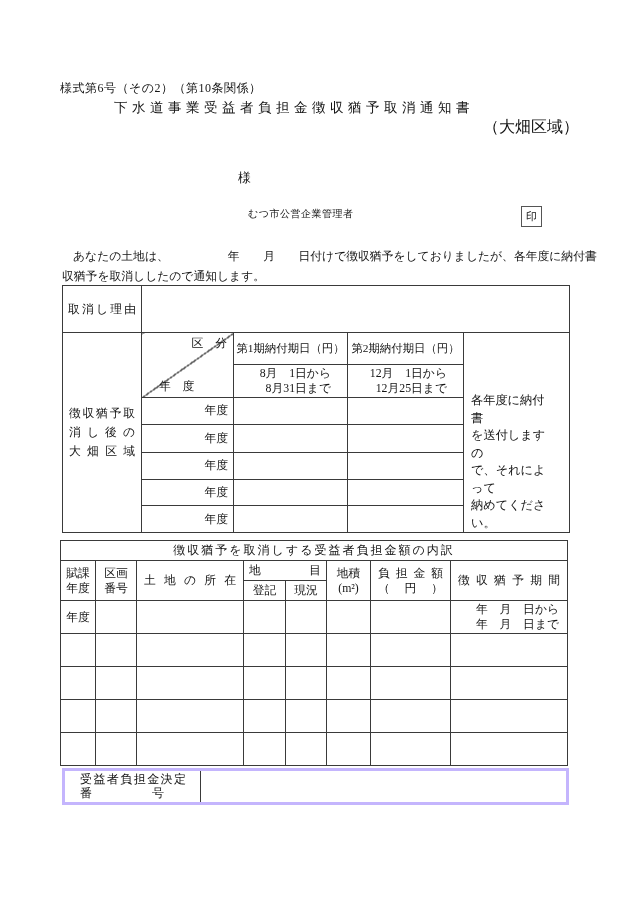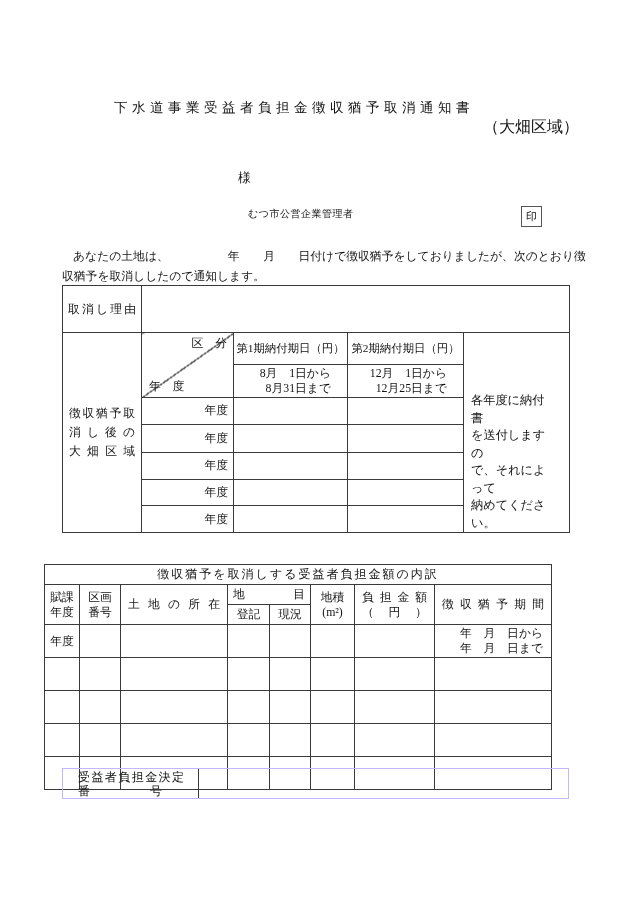--- a/index.html
+++ b/index.html
@@ -22,77 +22,78 @@
   }
   .body-text { left:62px; top:246px; font-size:11.8px; line-height:20px; }
   .body-text .l1 { text-indent:11px; }
 
   table { border-collapse:collapse; table-layout:fixed; position:absolute; }
   td {
     border:1px solid #3a3a3a; padding:0; font-size:11.8px;
     vertical-align:middle; overflow:hidden; line-height:15px;
   }
   .t1 { left:62px; top:285px; width:507px; }
-  .t2 { left:44px; top:540px; width:507px;margin-top:24px; }
+  .t2 { left:60px; top:540px; width:507px; }
 
   .just  { text-align:justify; text-align-last:justify; }
   .ctr   { text-align:center; }
   .rgt   { text-align:right; }
   .pad5  { padding-left:5px; padding-right:5px; }
   .pad7  { padding-left:7px; padding-right:7px; }
 
   .sec-label { vertical-align:middle; padding:0 6px;margin-top:18px; }
   .sec-label div { text-align:justify; text-align-last:justify; line-height:19px; }
 
   .diag {
     position:relative;
     background:linear-gradient(to bottom right,
       transparent calc(50% - 0.6px), #3a3a3a calc(50% - 0.6px),
       #3a3a3a calc(50% + 0.6px), transparent calc(50% + 0.6px));
   }
   .diag .corner-top    { position:absolute; top:3px;  right:6px; }
-  .diag .corner-bottom { position:absolute; bottom:3px; left:7px; }
+  .diag .corner-bottom { position:absolute; bottom:3px; left:17px; }
 
   .p-head { font-size:11.4px; }
   .p-range { padding-right:16px; line-height:15px; }
   .year-cell { padding-right:5px; }
 
   .note-cell {
     vertical-align:top; padding:59px 13px 0 7px;
     font-size:12.2px; line-height:17.5px;
   }
 
   .t2-title { letter-spacing:2px; font-size:12px; }
   .two-line div { line-height:15px; }
   .period-cell { padding-right:8px; line-height:15px; }
 
   .footer-row {
-    position:absolute; left:62px; top:768px; width:507px; height:31px;
-    border:1px solid #c4b5fd; box-sizing:border-box; display:flex;
+    position:absolute; left:62px; top:768px; width:507px; height:37px;
+    border:3px solid #c4b5fd; box-sizing:border-box; display:flex;
   }
   .footer-label {
     width:136px; box-sizing:border-box; border-right:1px solid #3a3a3a;
     padding:1px 14px 0 15px; line-height:14px; font-size:12px;
   }
   .footer-label .jl { text-align:justify; text-align-last:justify; }
   .footer-value { flex:1; }
 </style>
 </head>
 <body>
 
 <div class="page">
 
+  <div class="abs form-number">様式第6号（その2）（第10条関係）</div>
   <div class="abs doc-title">下水道事業受益者負担金徴収猶予取消通知書</div>
   <div class="abs district">（大畑区域）</div>
   <div class="abs addressee">様</div>
   <div class="abs issuer">むつ市公営企業管理者</div>
   <div class="abs seal">印</div>
 
   <div class="abs body-text">
-    <div class="l1">あなたの土地は、　　　　　年　　月　　日付けで徴収猶予をしておりましたが、次のとおり徴</div>
+    <div class="l1">あなたの土地は、　　　　　年　　月　　日付けで徴収猶予をしておりましたが、各年度に納付書</div>
     <div class="l2">収猶予を取消ししたので通知します。</div>
   </div>
 
   <table class="t1">
     <colgroup>
       <col style="width:79px">
         <col style="width:92px">
         <col style="width:114px">
       <col style="width:116px">
         <col style="width:106px">

